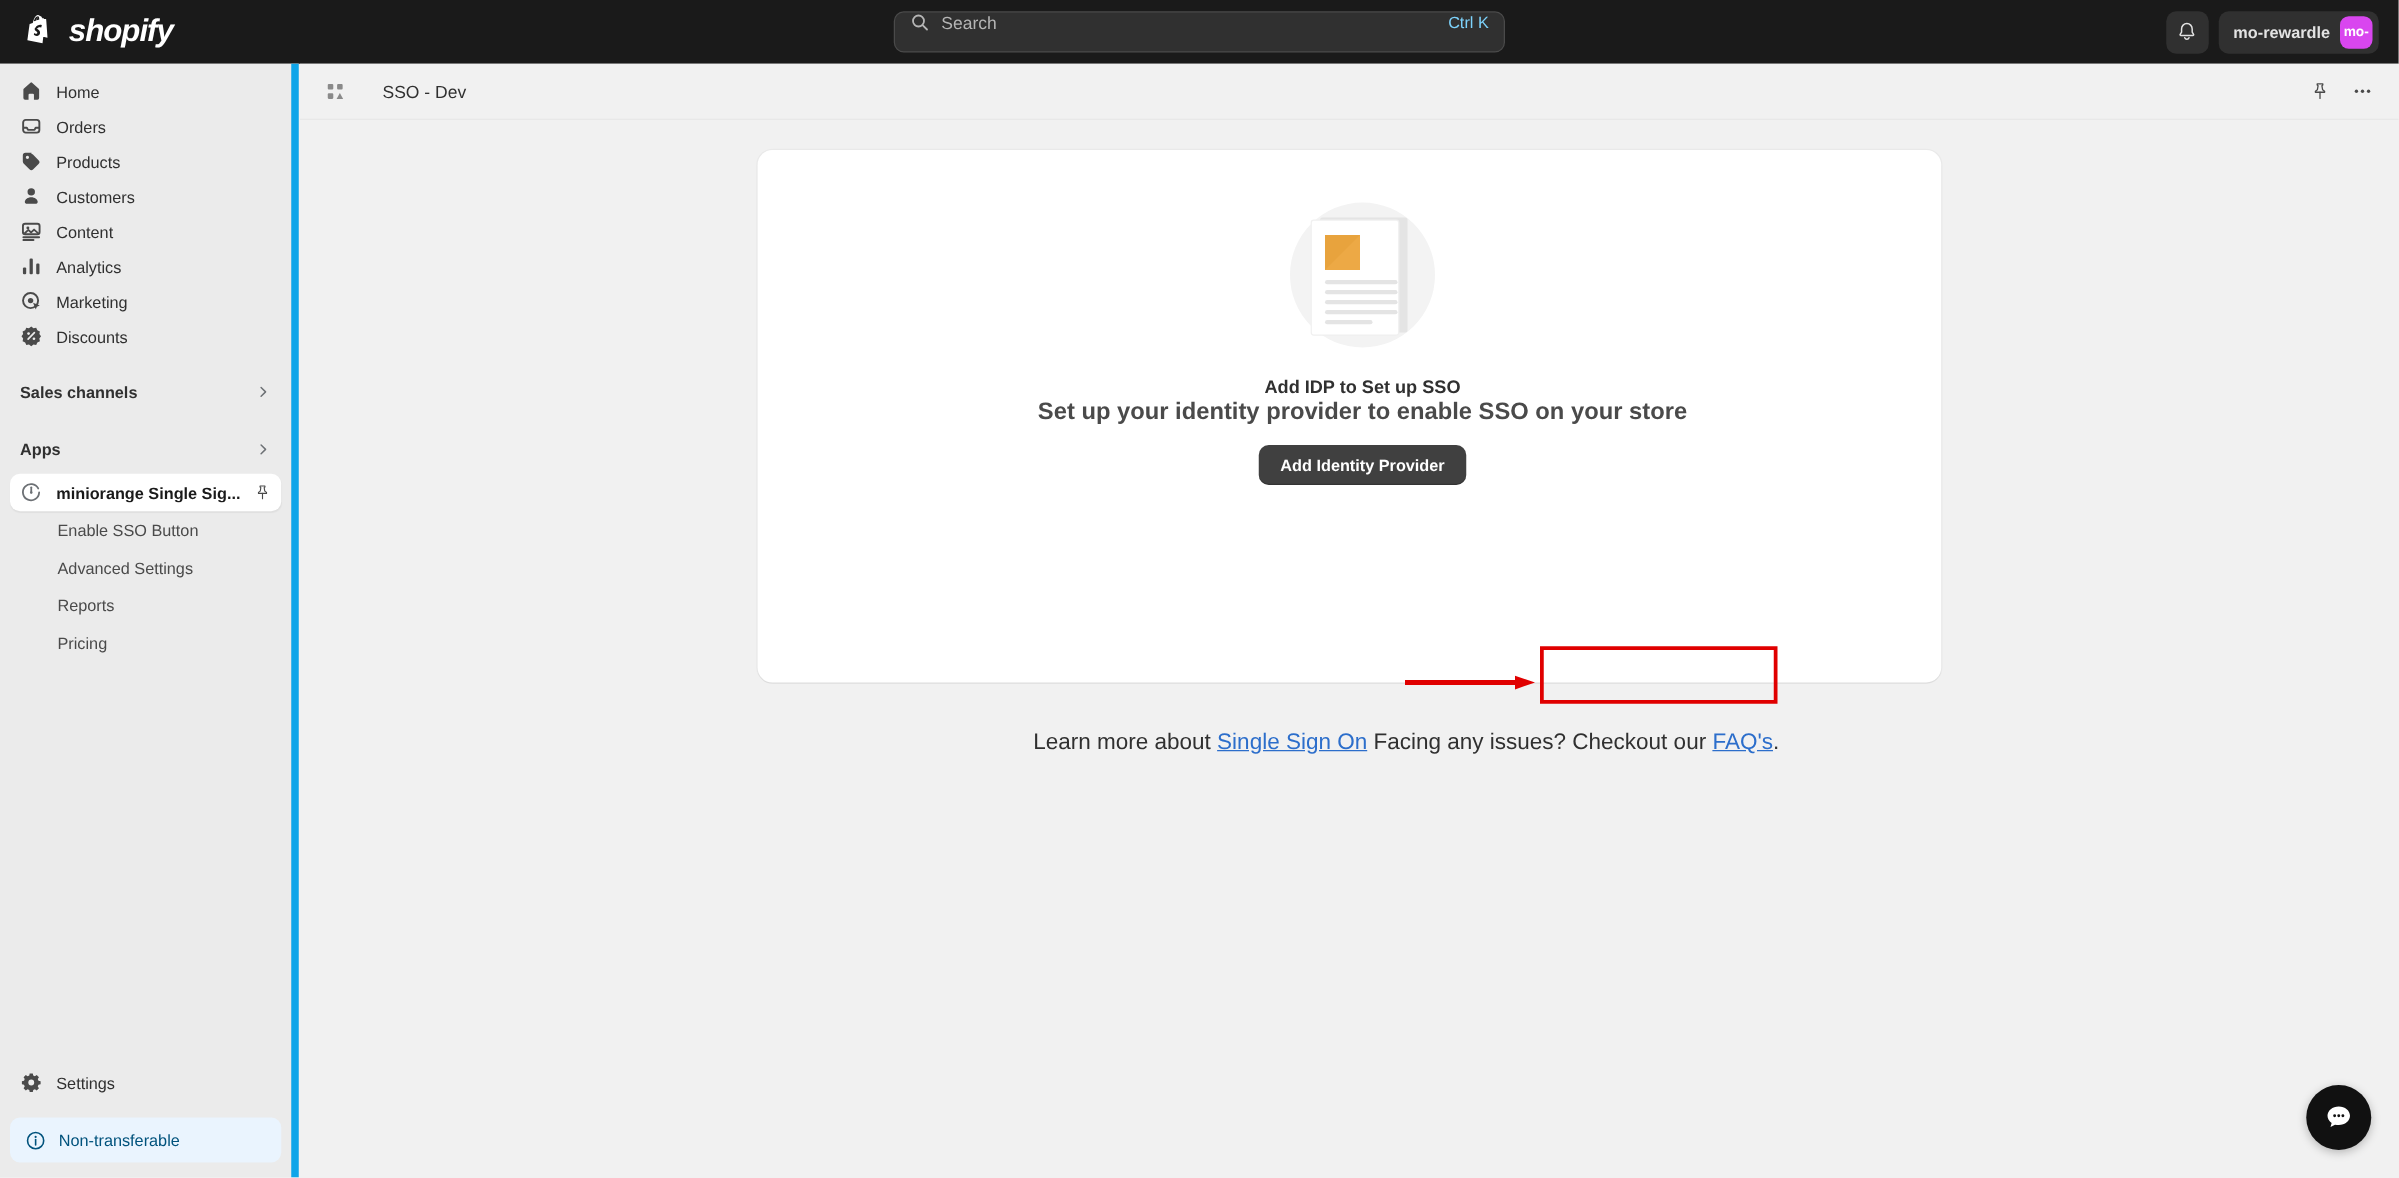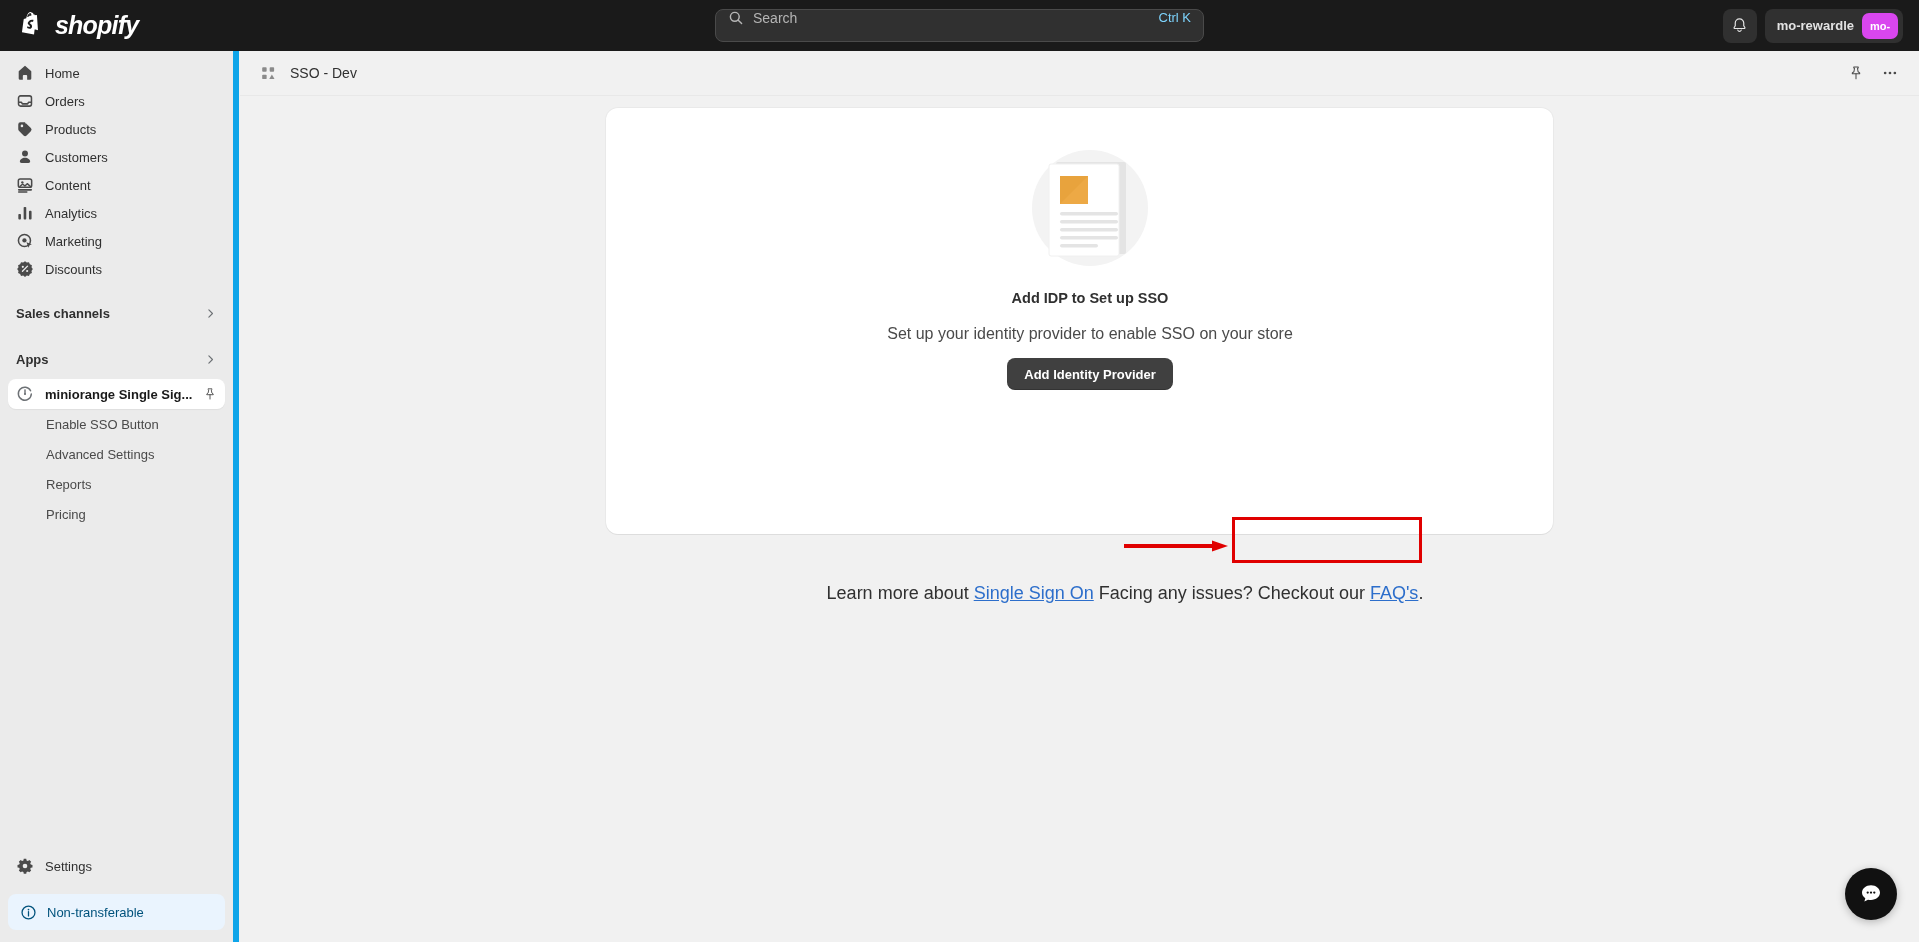--- a/index.html
+++ b/index.html
@@ -53,21 +53,21 @@
     display: flex; align-items: center; justify-content: center;
     cursor: pointer;
   }
   .user-chip {
     height: 34px; border-radius: 8px; background: #303030;
     display: flex; align-items: center; gap: 8px;
     padding: 0 5px 0 12px; cursor: pointer; border: none;
   }
   .user-name { color: #e3e3e3; font-size: 13px; font-weight: 600; }
   .user-avatar {
-    width: 36px; height: 26px; border-radius: 7px;
+    width: 26px; height: 26px; border-radius: 7px;
     background: #d946ef;
     display: flex; align-items: center; justify-content: center;
     color: #fff; font-size: 11px; font-weight: 600;
   }
 
   
   .sidebar {
     position: absolute; left: 0; top: 51px;
     width: 239px; height: 891px;
     background: #ebebeb;
@@ -128,56 +128,56 @@
   .banner-text { font-size: 13px; color: #00527c; font-weight: 500; }
 
   
   .page-header {
     position: absolute; left: 240px; top: 51px;
     width: 1679px; height: 45px;
     background: #f1f1f1;
     display: flex; align-items: center;
     border-bottom: 1px solid #e8e8e8;
   }
-  .ph-left { display: flex; align-items: center; gap: 13px; margin-left: 20px; }
+  .ph-left { display: flex; align-items: center; gap: 29px; margin-left: 20px; }
   .ph-title { font-size: 14px; color: #303030; font-weight: 450; }
   .ph-right {
     position: absolute; right: 14px; display: flex; align-items: center; gap: 4px;
   }
   .icon-btn {
     width: 30px; height: 30px; border-radius: 8px; border: none;
     background: transparent; cursor: pointer;
     display: flex; align-items: center; justify-content: center;
   }
 
   
   .main {
     position: absolute; left: 240px; top: 96px;
     width: 1679px; height: 846px;
     background: #f1f1f1;
     overflow: hidden;
   }
   .card {
-    position: absolute; left: 366px; top: 12px;
+    position: absolute; left: 366px; top: 24px;
     width: 947px; height: 426px;
     background: #ffffff;
     border-radius: 12px;
     box-shadow: 0 1px 0 rgba(0,0,0,.05), 0 0 0 1px rgba(0,0,0,.03);
     display: flex; flex-direction: column;
     align-items: center;
     padding-left: 21px;
   }
 
   .illus { margin-top: 38px; width: 148px; height: 124px; position: relative; }
 
   .empty-title {
     margin-top: 20px; font-size: 14.5px; font-weight: 700; color: #303030;
   }
   .empty-sub {
-    margin-top: 19px; font-size: 16px; color: #4a4a4a; font-weight: 400;
+    margin-top: 1px; font-size: 19px; color: #4a4a4a; font-weight: 700;
   }
 
   .btn-zone {
     margin-top: 15px; position: relative;
     display: flex; align-items: center; justify-content: center;
   }
   .primary-btn {
     background: #404040; color: #ffffff;
     border: none; border-radius: 8px;
     height: 32px; padding: 0 17px;

